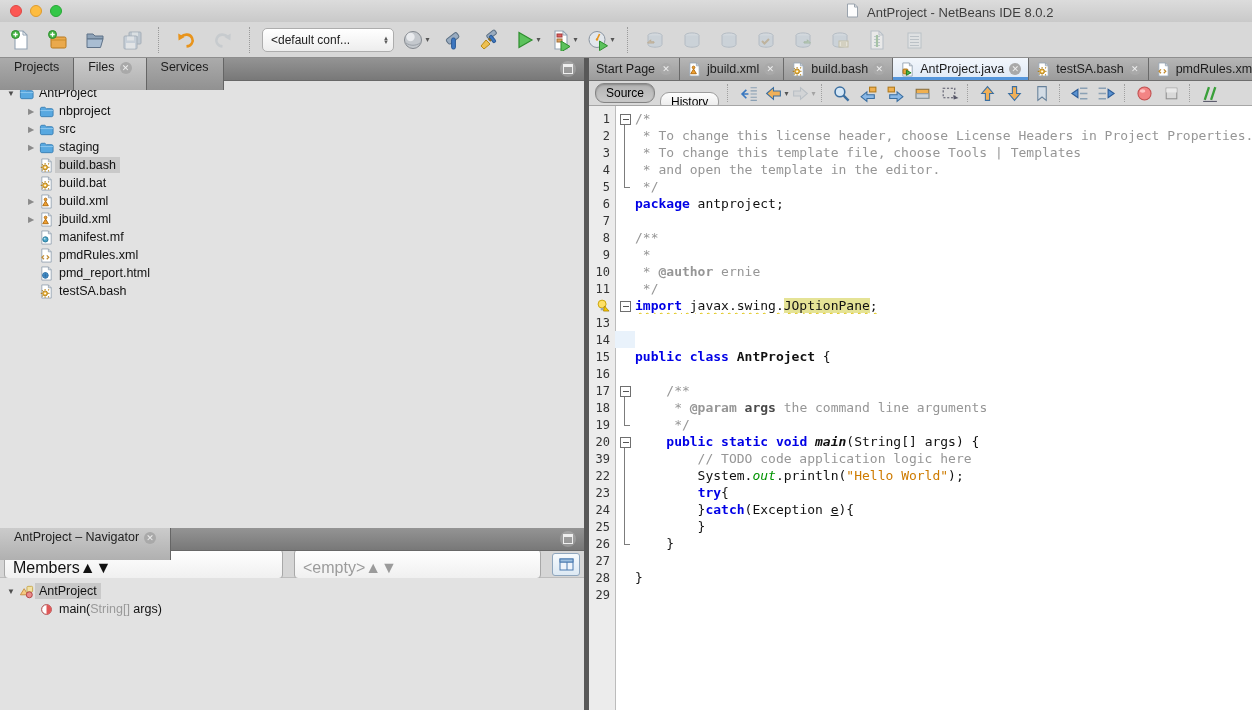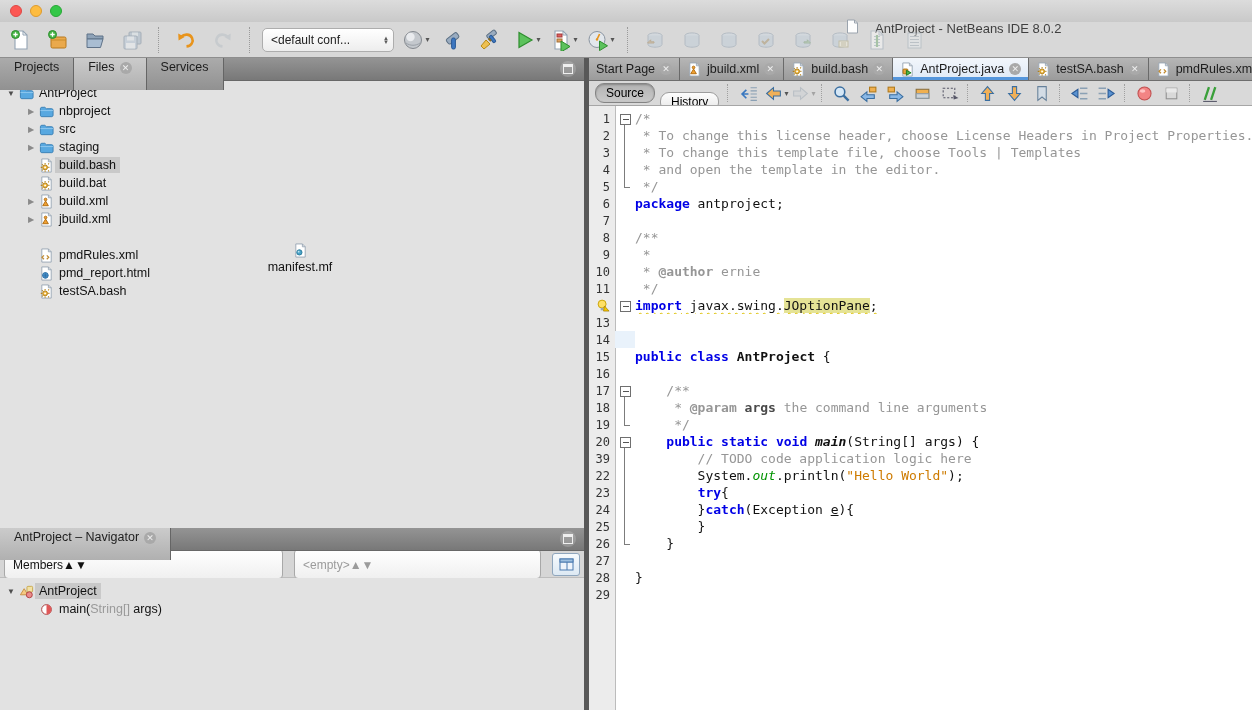--- a/index.html
+++ b/index.html
@@ -6,21 +6,21 @@
     font-family:"Liberation Sans",sans-serif;-webkit-font-smoothing:antialiased;background:#d8d8d8;}
   .window{width:1252px;height:710px;display:flex;flex-direction:column;}
 
   
   .titlebar{height:22px;background:linear-gradient(#dcdcdc,#c9c9c9);position:relative;flex:0 0 22px;}
   .traffic{position:absolute;left:10px;top:5px;display:flex;gap:8px;}
   .tl{width:12px;height:12px;border-radius:50%;display:inline-block;}
   .tl.red{background:#fc5753;border:1px solid #df4744;box-sizing:border-box;}
   .tl.yel{background:#fdbc40;border:1px solid #de9b2d;box-sizing:border-box;}
   .tl.grn{background:#34c748;border:1px solid #27a835;box-sizing:border-box;}
-  .title-wrap{position:absolute;left:846px;top:19px;display:flex;align-items:center;gap:16px;
+  .title-wrap{position:absolute;left:846px;top:3px;display:flex;align-items:center;gap:8px;
     font-size:13px;color:#3f3f3f;}
 
   
   .toolbar{height:35px;flex:0 0 35px;background:#d8d8d8;border-bottom:1px solid #8e8e8e;
     display:flex;align-items:center;padding:0 6px;gap:7px;}
   .tb-btn{width:30px;height:30px;display:flex;align-items:center;justify-content:center;
     border:none;background:transparent;padding:0;cursor:default;}
   .tb-btn.disabled{opacity:.45;}
   .tb-sep{width:1px;height:26px;border-left:1px dotted #9a9a9a;margin:0 4px;}
   .dd{font-size:8px;color:#555;margin-left:1px;}
@@ -53,21 +53,21 @@
   .tree-row{height:18px;display:flex;align-items:center;font-size:12.5px;color:#111;}
   .tw{width:14px;flex:0 0 14px;text-align:center;font-size:8px;color:#4e4e4e;}
   .ticon{width:17px;flex:0 0 17px;display:flex;align-items:center;justify-content:center;}
   .tlabel{padding:1px 4px;white-space:nowrap;}
   .tlabel.selected{background:#c9c9c9;}
 
   
   .nav-toolbar{height:26px;flex:0 0 26px;background:#d6d6d6;border-bottom:1px solid #bdbdbd;
     display:flex;align-items:center;padding:0 4px;gap:11px;}
   .nav-combo{height:20px;background:linear-gradient(#ffffff,#f0f0f0);border:1px solid #a8a8a8;
-    border-radius:4px;display:flex;padding:8px 5px 0 8px;font-size:12px;}
+    border-radius:4px;display:flex;align-items:center;padding:8px 5px 0 8px;font-size:16px;}
   .nav-combo.members{flex:0 0 264px;color:#111;}
   .nav-combo.filter{flex:0 0 232px;color:#9b9b9b;}
   .nav-winbtn{margin-left:auto;width:26px;height:21px;border:1px solid #8fa6bd;border-radius:3px;
     background:linear-gradient(#f6fafd,#dde9f3);display:flex;align-items:center;justify-content:center;}
   .nav-tree{flex:1;background:#e2e2e2;padding-top:4px;overflow:hidden;}
   .sg{color:#9a9a9a;}
 
   
   .editor-tabs{height:22px;flex:0 0 22px;background:linear-gradient(#9c9c9c,#828282);
     display:flex;align-items:stretch;border-bottom:1px solid #6e6e6e;overflow:hidden;}
@@ -461,21 +461,21 @@
                 <svg viewBox="0 0 16 16" width="15" height="15">
                   <path d="M3 1h7l3 3v11H3z" fill="#fff" stroke="#9aa7b5"></path>
                   <path d="M10 1v3h3" fill="none" stroke="#9aa7b5"></path>
                   <path d="M4 12.5l3-5 3 5z" fill="#f0a030" stroke="#b06c10"></path>
                   <circle cx="7" cy="5.8" r="1.4" fill="#f0a030" stroke="#b06c10"></circle>
                 </svg>
               </span>
             </span>
             <span class="tlabel">jbuild.xml</span>
           </div>
-          <div class="tree-row" style="padding-left: 16px; flex-direction: column;">
+          <div class="tree-row" style="padding-left: 24px;">
             <span class="tw"></span>
             <span class="ticon">
               <span style="display: inline-flex;">
                 <svg viewBox="0 0 16 16" width="15" height="15">
                   <path d="M3 1h7l3 3v11H3z" fill="#fff" stroke="#9aa7b5"></path>
                   <path d="M10 1v3h3" fill="none" stroke="#9aa7b5"></path>
                   <circle cx="6.8" cy="10" r="2.8" fill="#4aa3c8" stroke="#2a7a9a"></circle>
                   <circle cx="6" cy="9.2" r="1" fill="#bfe6f2"></circle>
                 </svg>
               </span>

